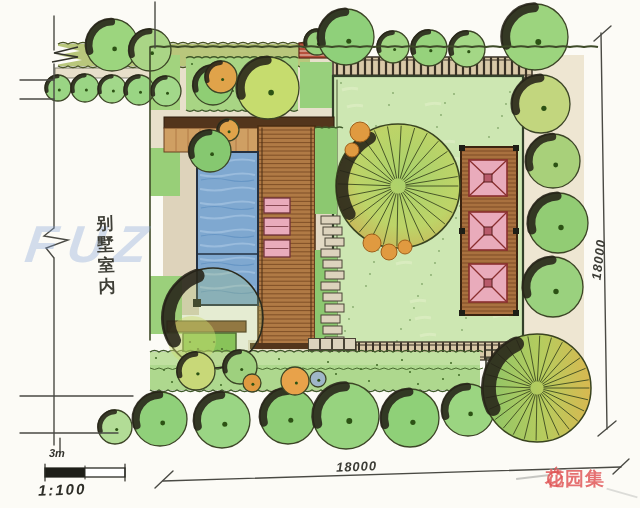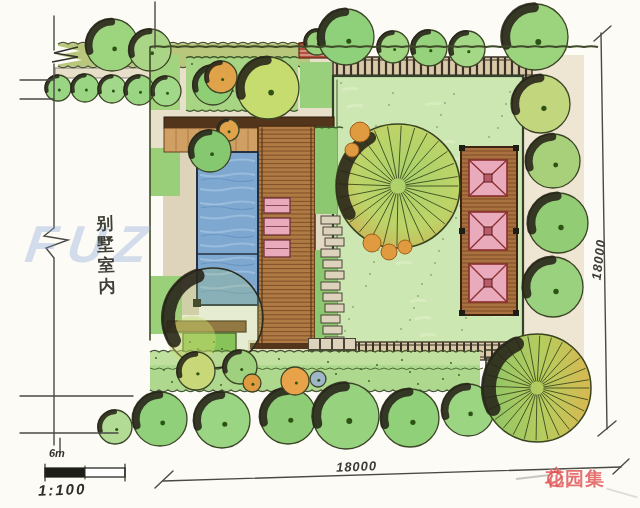--- a/index.html
+++ b/index.html
@@ -690,21 +690,21 @@
 
   <div class="abs watermark">FUZ</div>
 
   <div class="abs side-label">
     <span>别</span>
     <span>墅</span>
     <span>室</span>
     <span>内</span>
   </div>
 
-  <div class="abs scale-1m">6m</div>
+  <div class="abs scale-1m">3m</div>
   <div class="abs scale-ratio">1:100</div>
 
   <div class="abs dim-text dim-bottom">18000</div>
   <div class="abs dim-text dim-right">18000</div>
 
   <div class="abs logo-line1"></div>
   <div class="abs logo-line2"></div>
   <div class="abs logo">
     <svg width="20" height="22" viewBox="0 0 20 22">
       <circle cx="10" cy="13" r="7" fill="none" stroke="rgba(223,82,82,0.8)" stroke-width="2"></circle>

